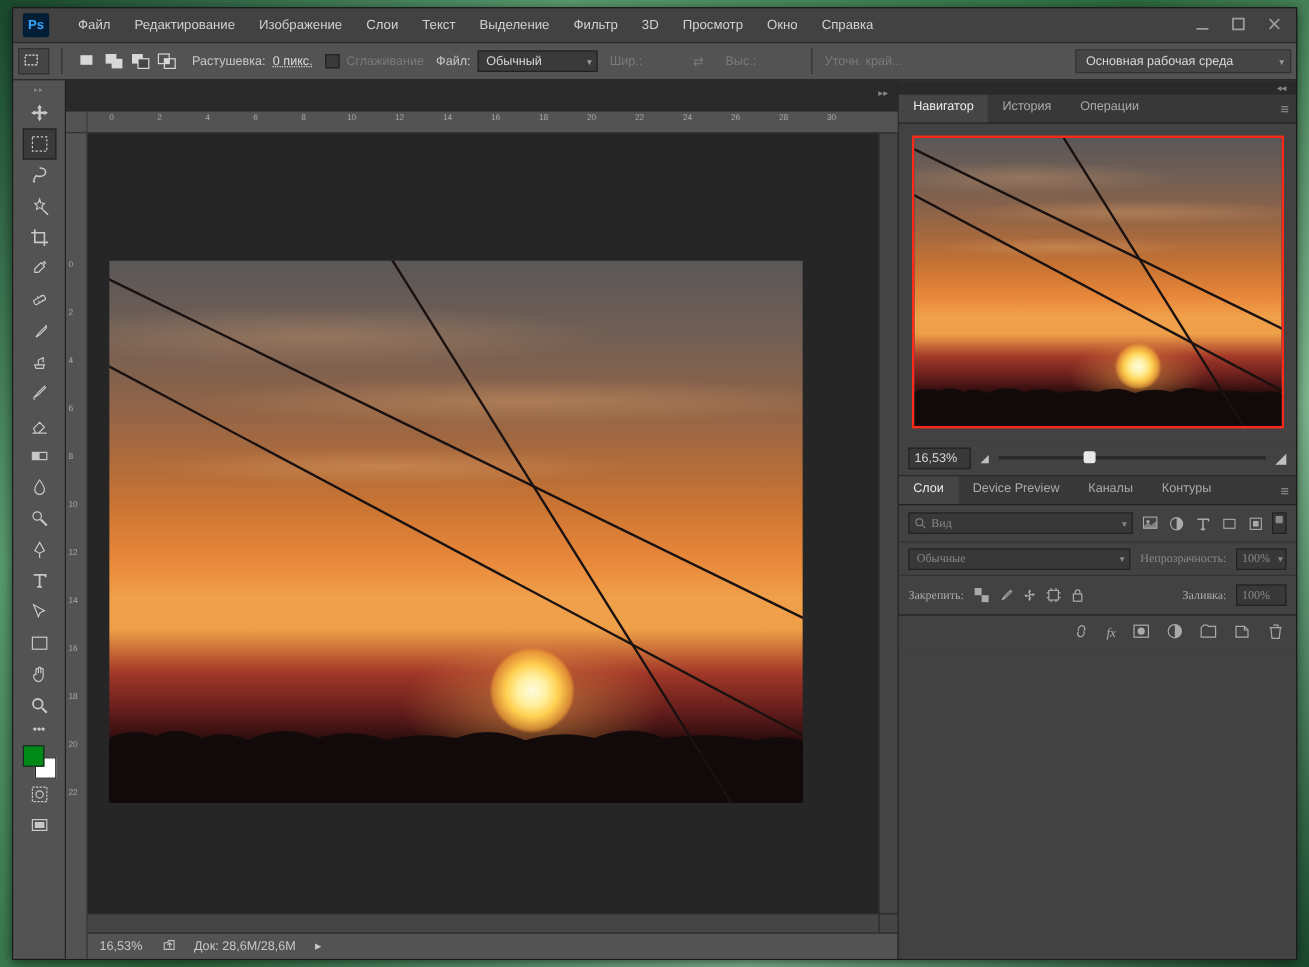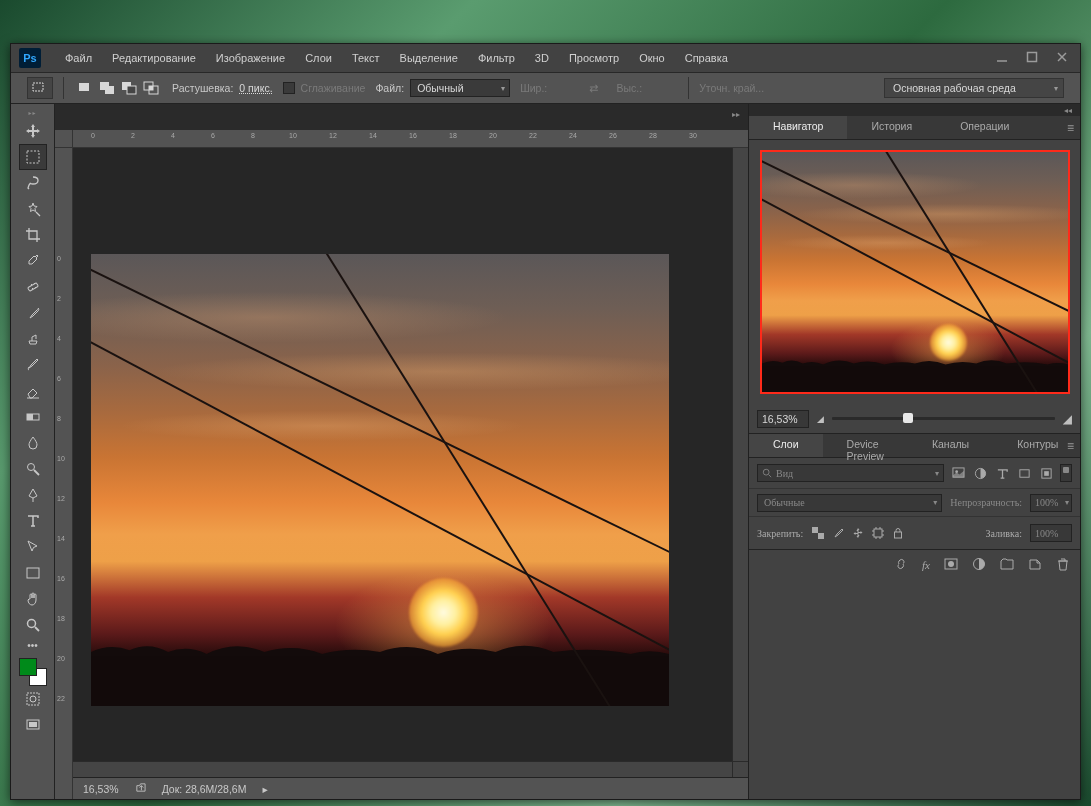--- a/index.html
+++ b/index.html
@@ -14,21 +14,20 @@
     position: relative;
   }
   .shell {
     position: absolute;
     top: 6px; left: 10px; right: 10px; bottom: 6px;
     background: #2a2a2a;
     border: 1px solid #1a1a1a;
     box-shadow: 0 2px 10px rgba(0,0,0,0.6);
     display: flex;
     flex-direction: column;
-    margin-top: 37px;
   }
   .titlebar {
     height: 28px;
     background: #424242;
     display: flex;
     align-items: center;
     padding: 0 4px 0 8px;
   }
   .ps-badge {
     width: 22px; height: 20px;
@@ -56,21 +55,21 @@
     color: #9b9b9b;
   }
   .win-controls svg { width: 12px; height: 12px; }
   .options-bar {
     height: 32px;
     background: #535353;
     border-top: 1px solid #282828;
     border-bottom: 1px solid #222;
     display: flex;
     align-items: center;
-    padding: 0 16px;
+    padding: 0 4px;
     gap: 10px;
     color: #c8c8c8;
   }
   .opt-icon {
     width: 26px; height: 22px;
     background: #454545;
     border: 1px solid #333;
     display: flex;
     align-items: center;
     justify-content: center;
@@ -275,21 +274,21 @@
   }
   .panel-head-row .ex { position:absolute; right:8px; top:2px; color:#888; font-size:8px; }
   .panel-tabs {
     height: 24px;
     background: #383838;
     display: flex;
     border-bottom: 1px solid #222;
     position: relative;
   }
   .ptab {
-    padding: 4px 24px;
+    padding: 4px 12px;
     font-size: 10.5px;
     color: #aaa;
     cursor: default;
   }
   .ptab.active {
     background: #454545;
     color: #ececec;
   }
   .panel-menu { position:absolute; right:6px; top:5px; color:#999; font-size:12px; }
   .nav-body {

